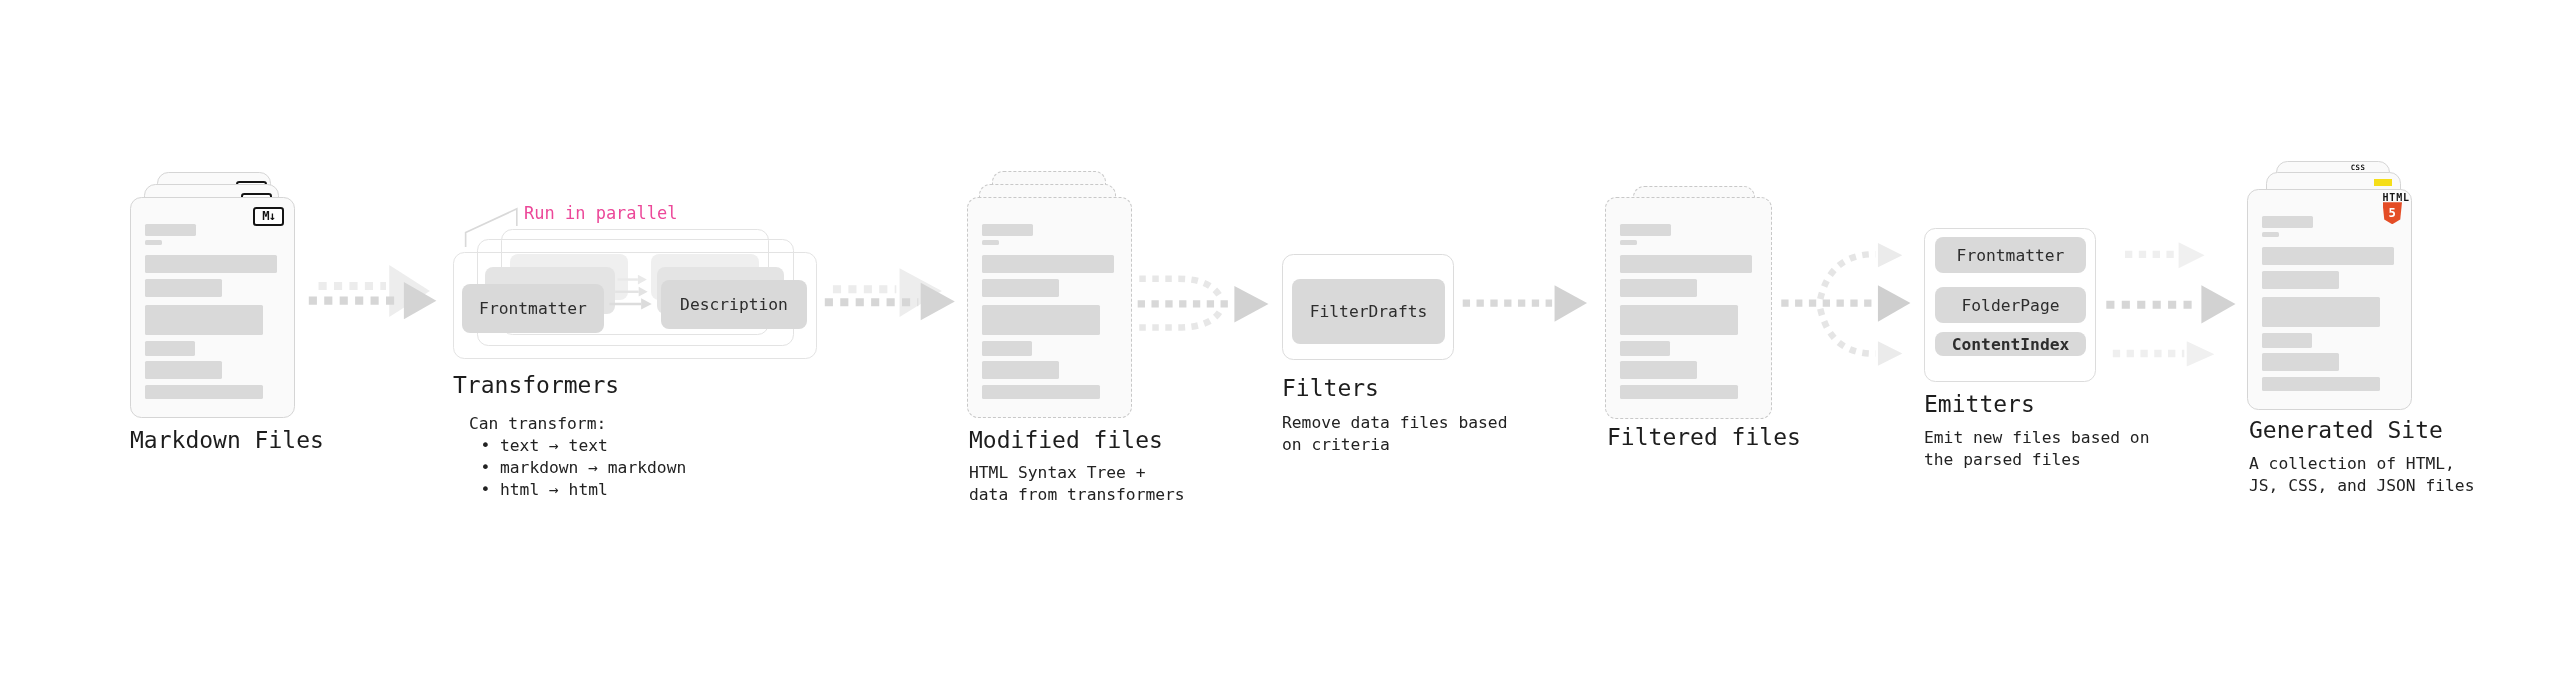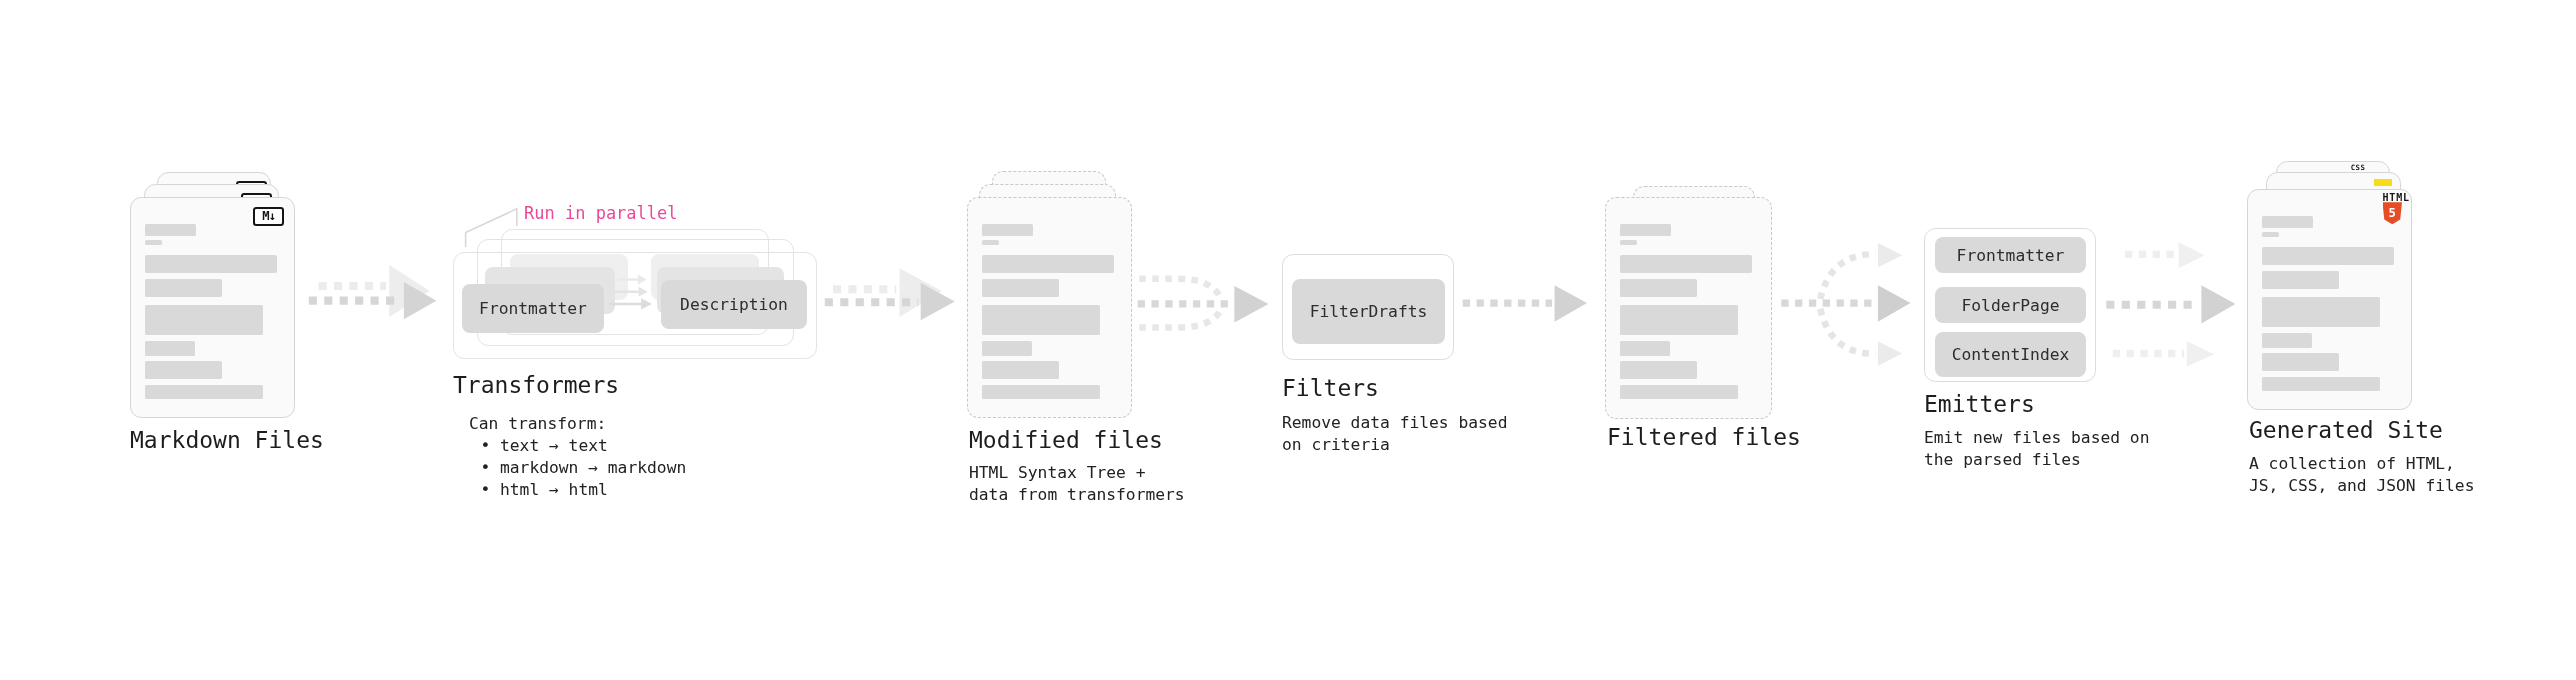--- a/index.html
+++ b/index.html
@@ -191,21 +191,21 @@
         <div class="bar" style="left: 14px; top: 163px; width: 77px; height: 18px;"></div>
         <div class="bar" style="left: 14px; top: 187px; width: 118px; height: 14px;"></div>
       </div>
     <div class="title" style="left:1607px;top:425px;">Filtered files</div>
   </div>
 
   <div>
     <div class="panel" style="left:1924px;top:228px;width:172px;height:154px;"></div>
     <div class="pill" style="left:1935px;top:237px;width:151px;height:36px;">Frontmatter</div>
     <div class="pill" style="left:1935px;top:287px;width:151px;height:36px;">FolderPage</div>
-    <div class="pill" style="left:1935px;top:332px;width:151px;height:45px;">ContentIndex</div>
+    <div class="pill" style="left:1935px;top:332px;width:151px;height:24px;font-weight:bold;">ContentIndex</div>
     <div class="title" style="left:1924px;top:392px;">Emitters</div>
     <div class="body-text" style="left:1924px;top:427px;">
       <div>Emit new files based on</div>
       <div>the parsed files</div>
     </div>
   </div>
 
   <div>
     <div class="doc-card" style="left:2276px;top:161px;width:114px;height:203px;">
       <div class="css-badge" style="top:2.4px;right:22px;">

